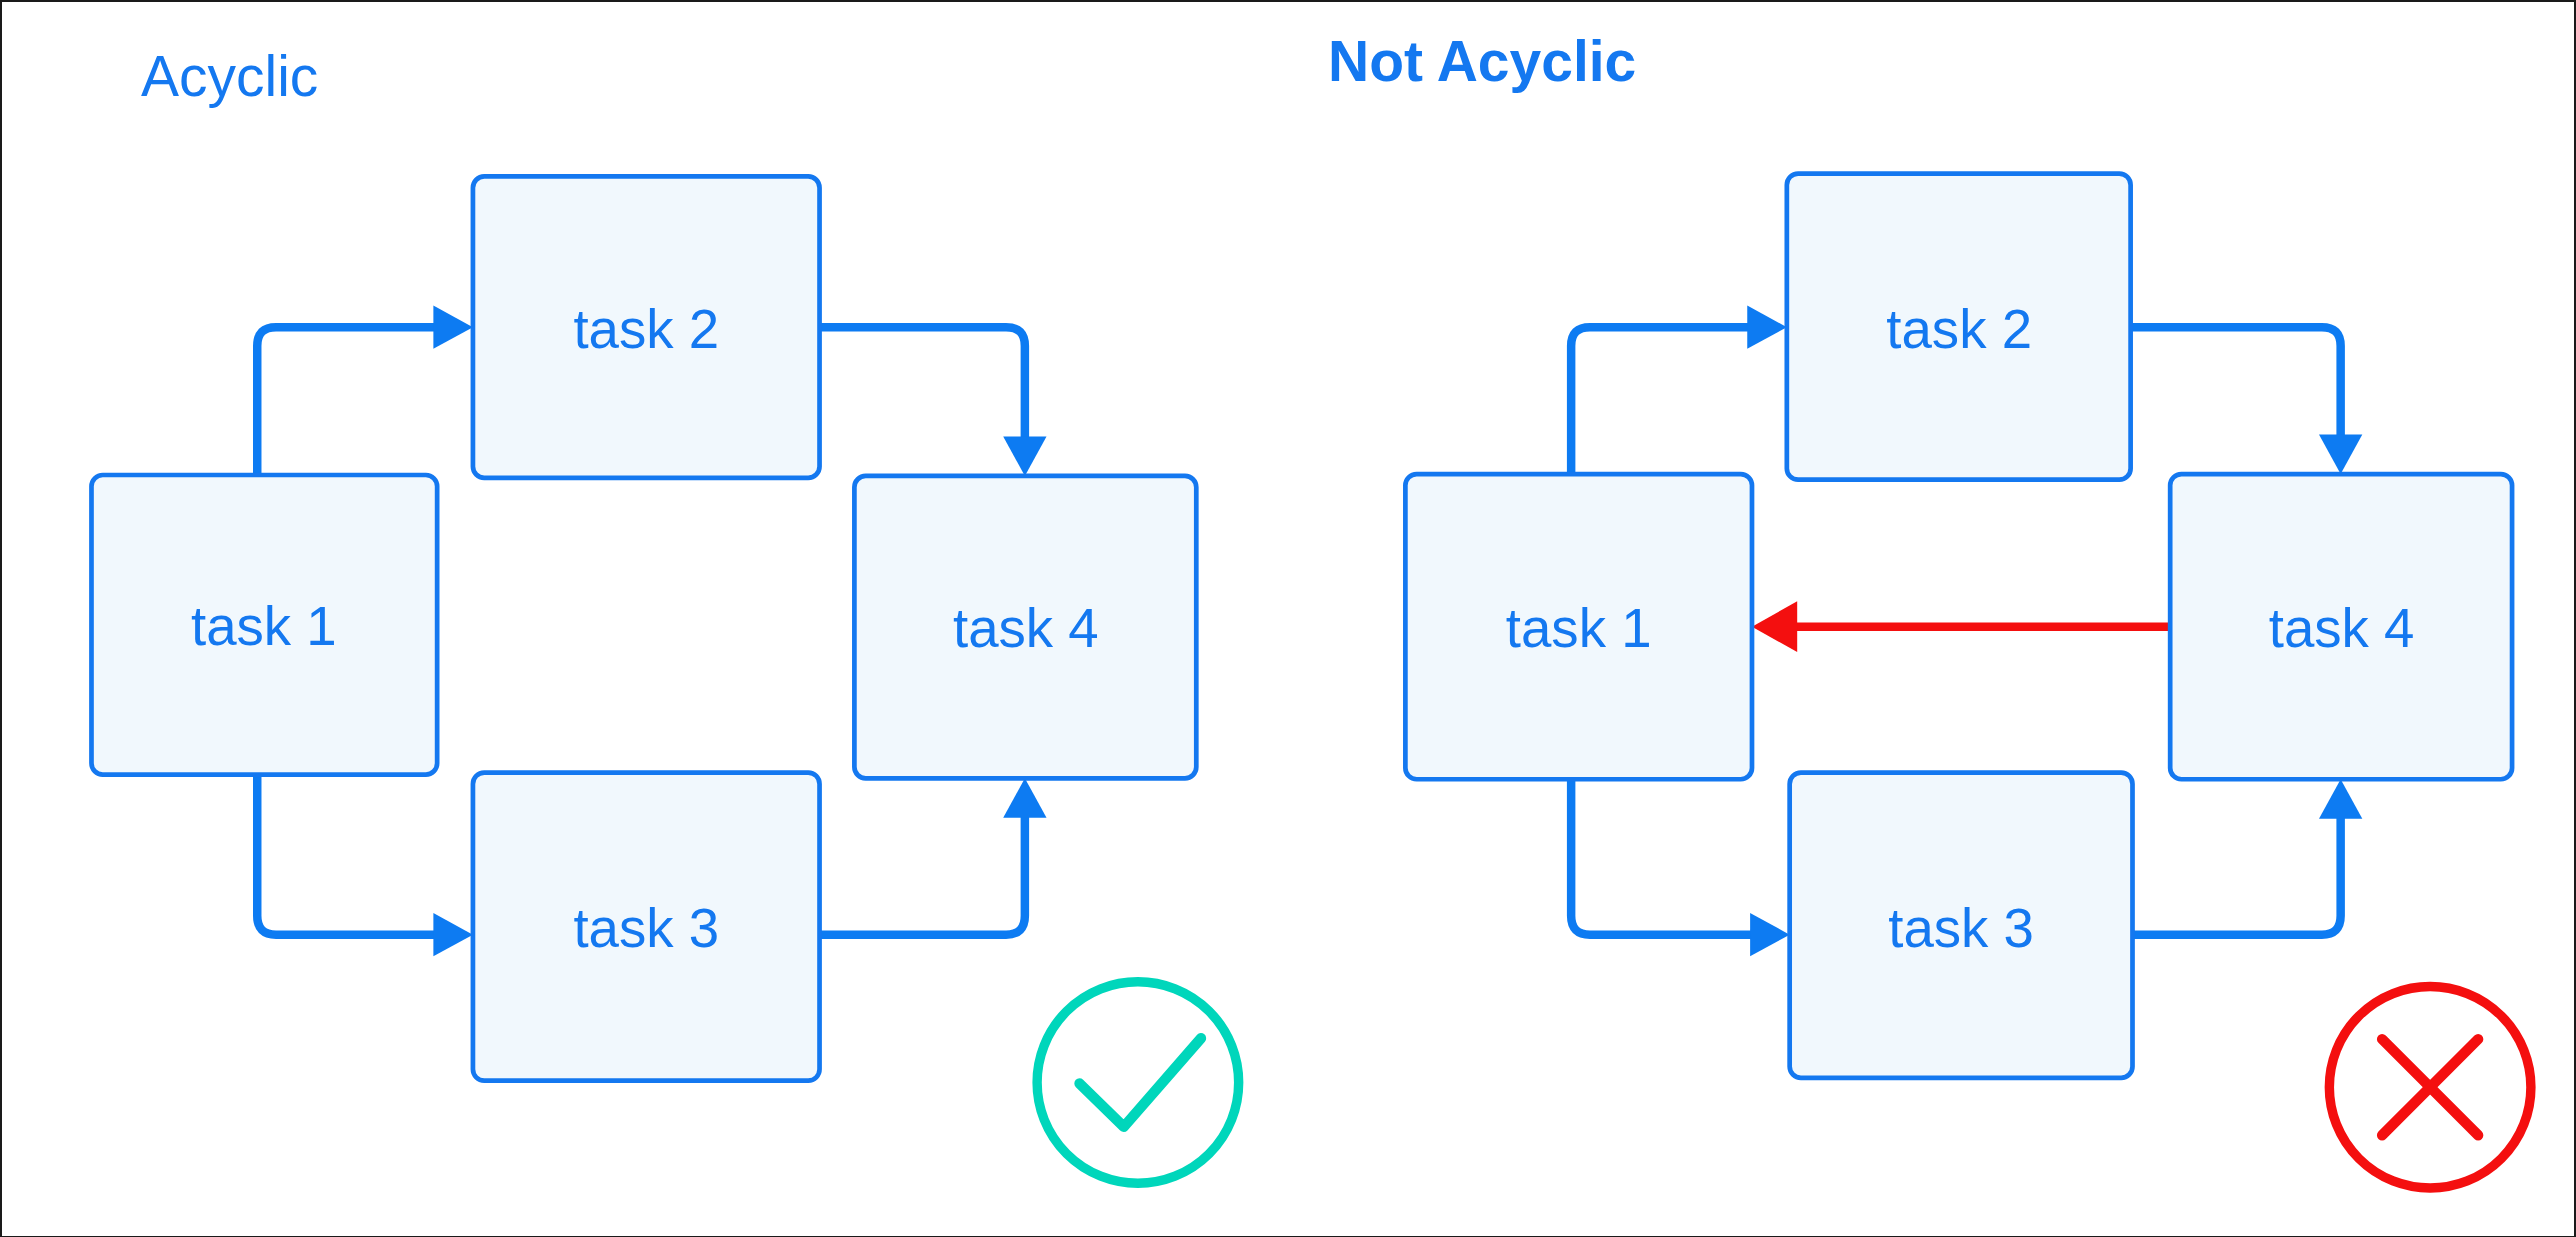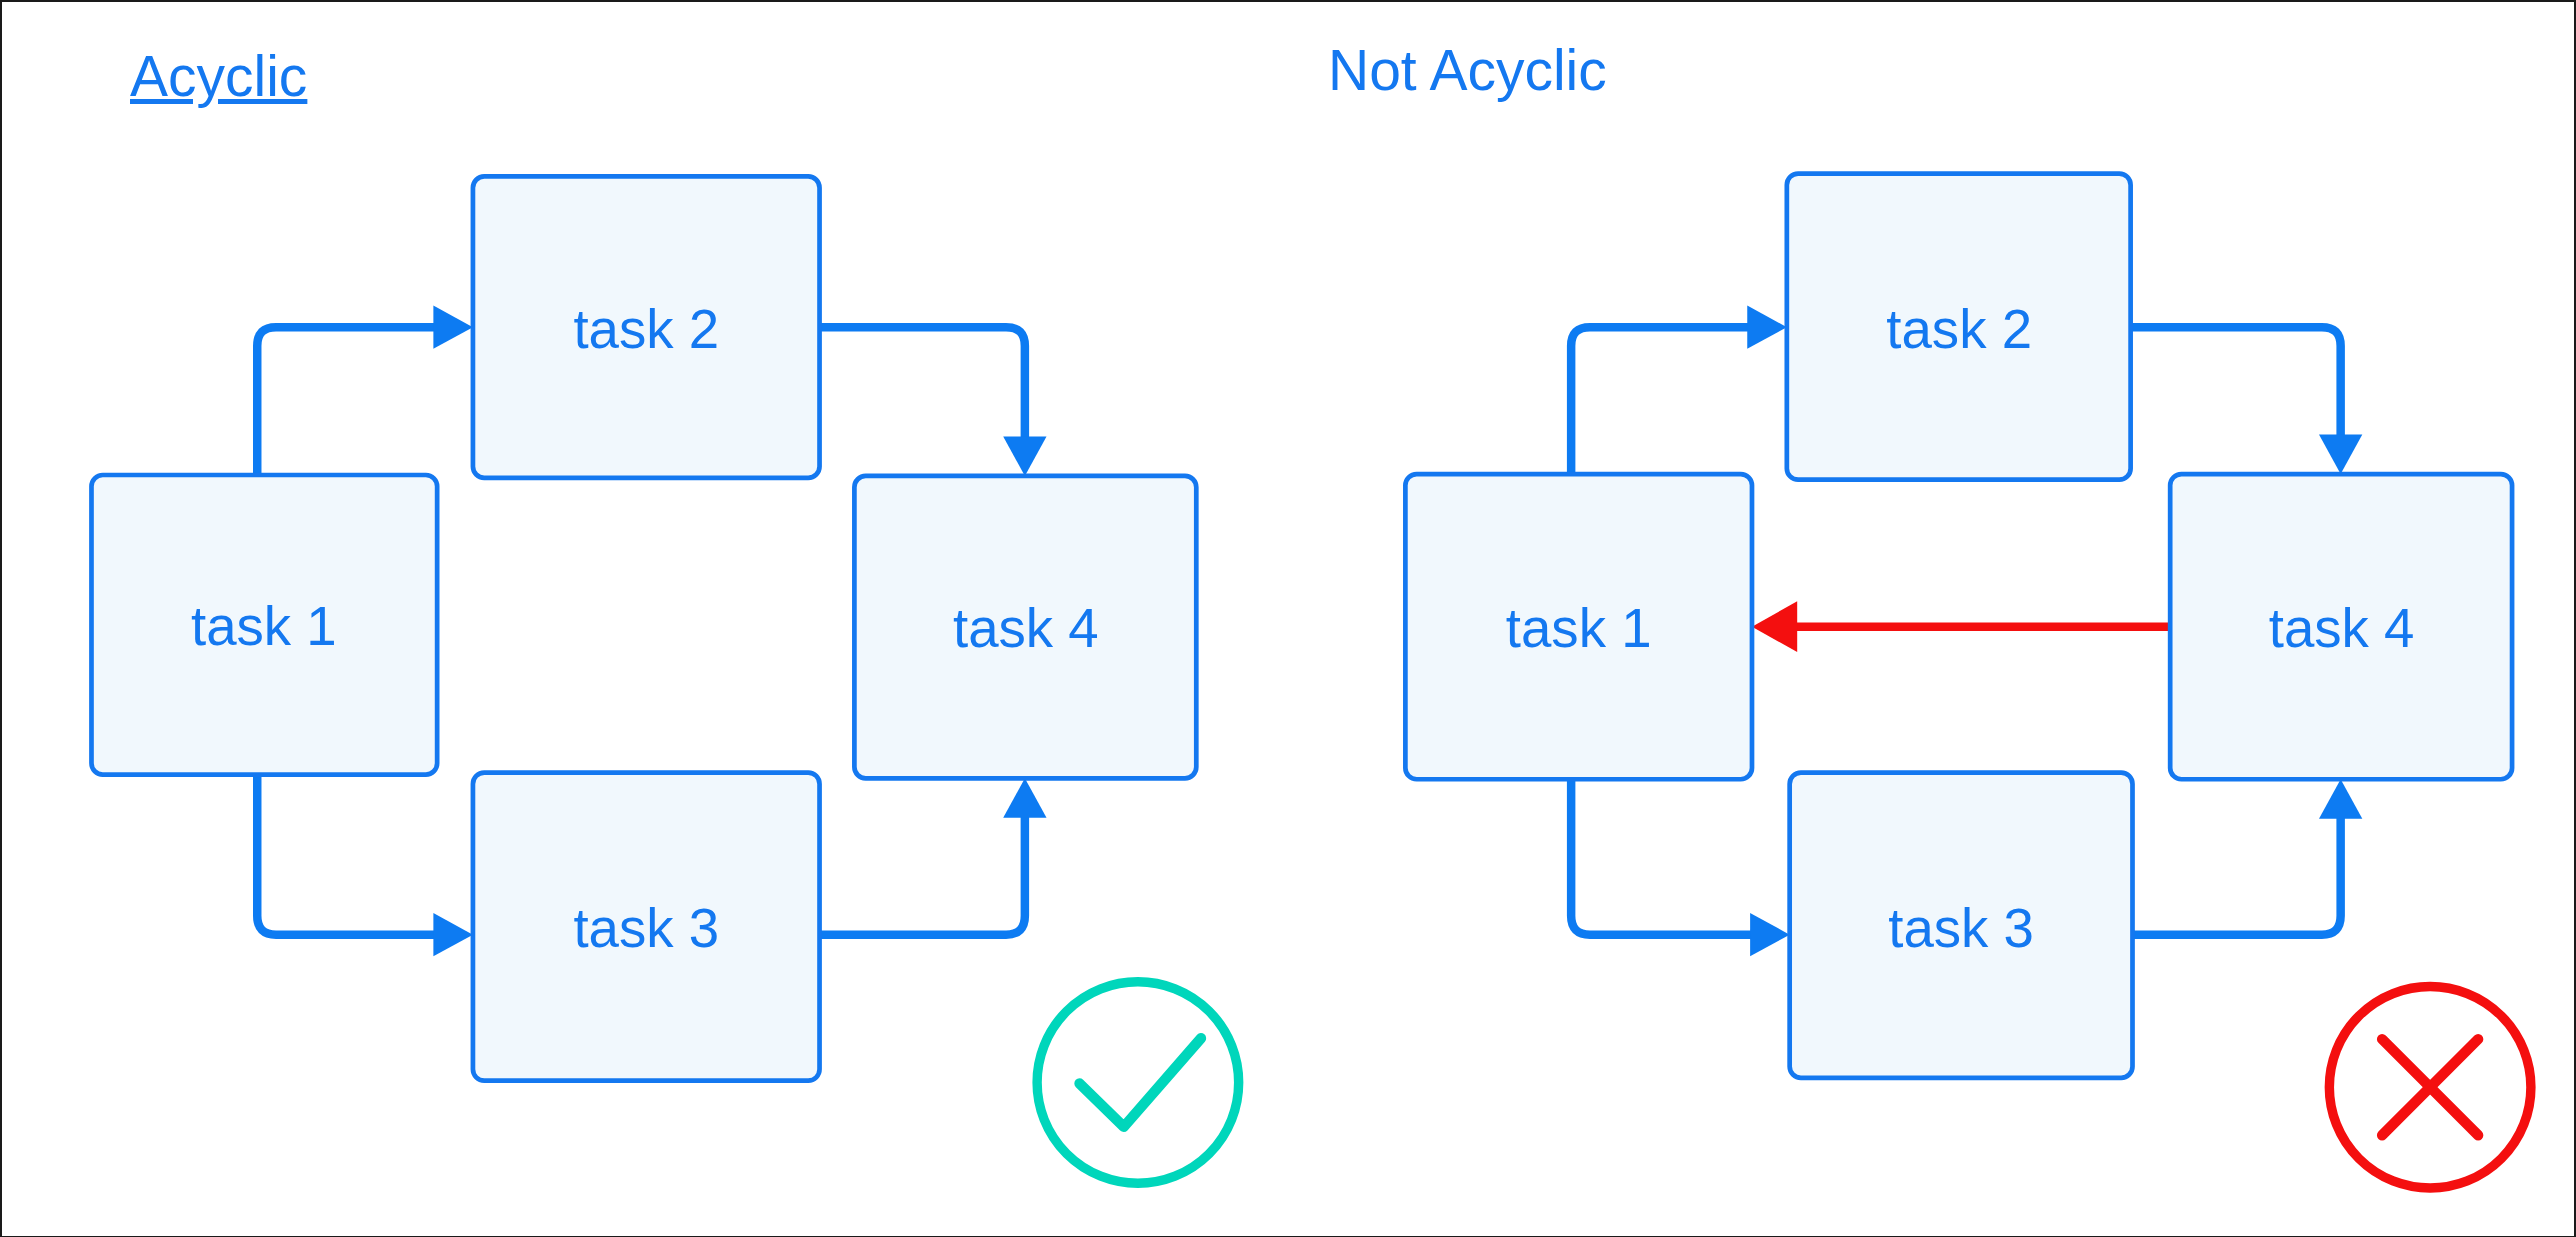--- a/index.html
+++ b/index.html
@@ -20,22 +20,22 @@
     overflow: hidden;
   }
   .panel-title {
     position: absolute;
     font-size: 57px;
     font-family: "Liberation Sans", sans-serif;
     color: #1478f0;
     white-space: nowrap;
     letter-spacing: 0px;
   }
-  #title-acyclic { left: 128px; top: 41px; text-decoration: underline; }
-  #title-not-acyclic { left: 1326px; top: 35px; }
+  #title-acyclic { left: 139px; top: 41px; }
+  #title-not-acyclic { left: 1326px; top: 26px; font-weight: bold; }
 
   svg.diagram {
     position: absolute;
     left: 0; top: 0;
     width: 2576px;
     height: 1238px;
   }
   .node-rect {
     fill: #f1f8fd;
     stroke: #1478f0;

